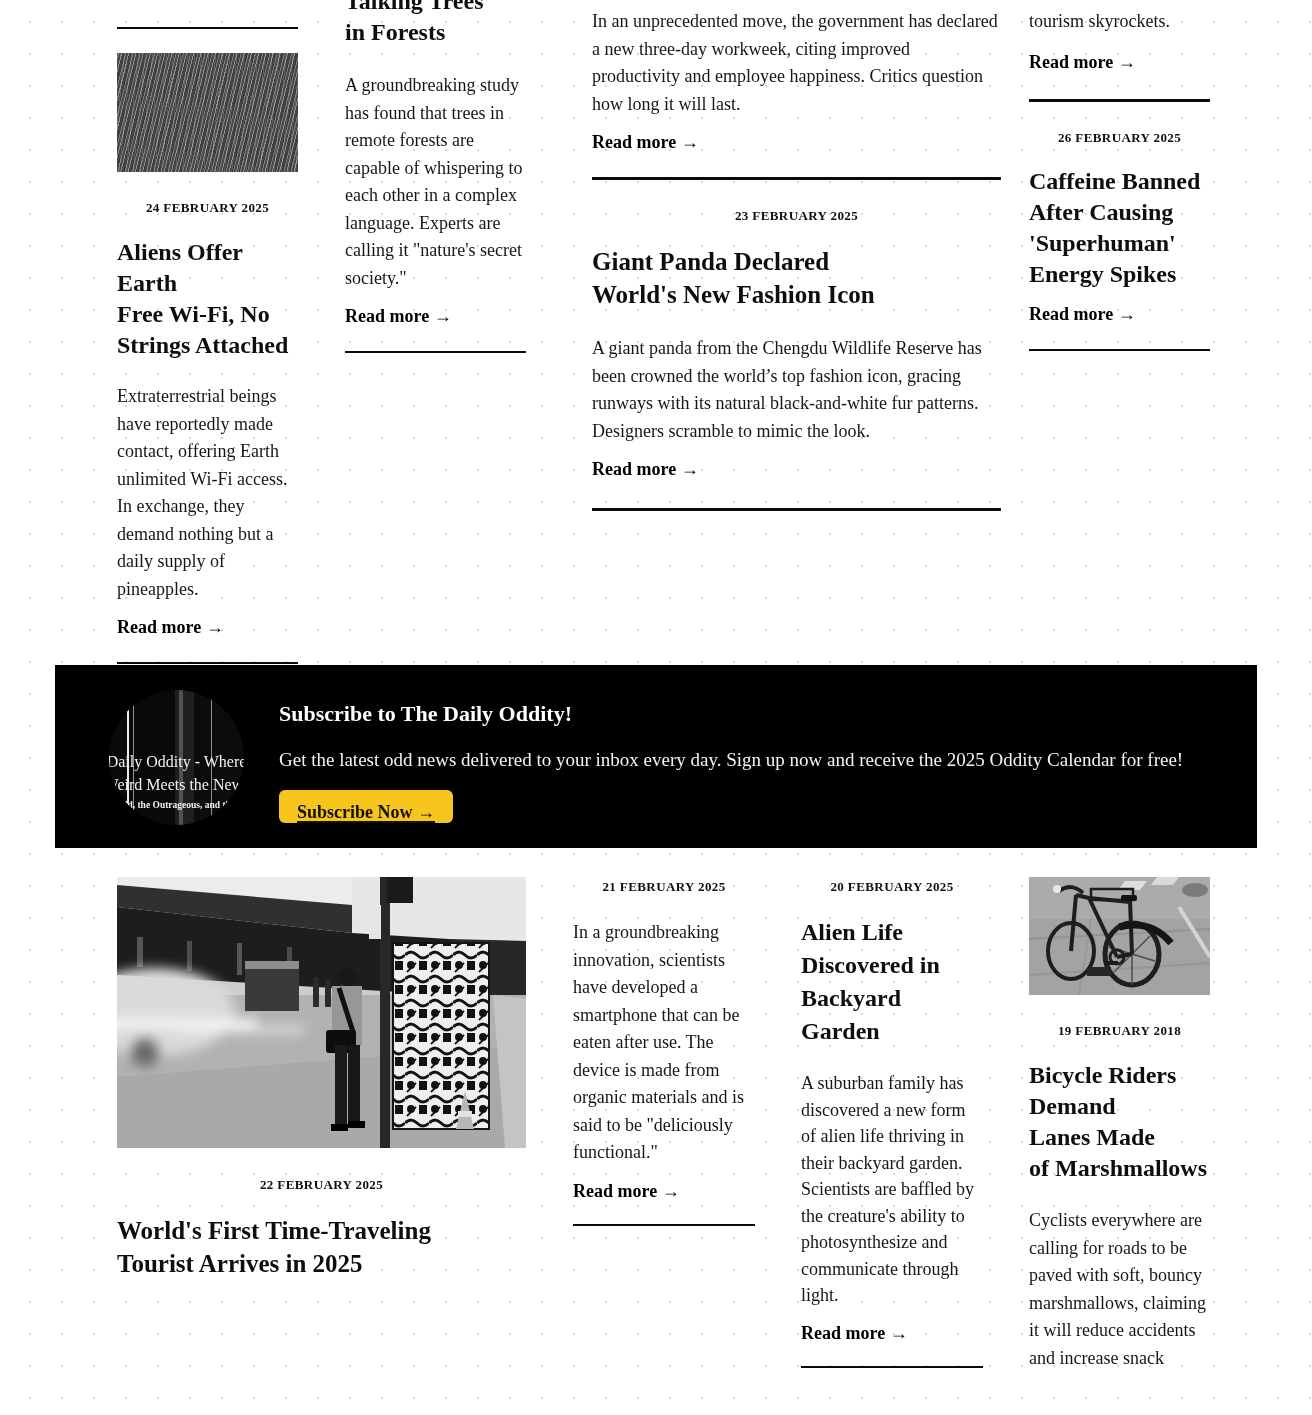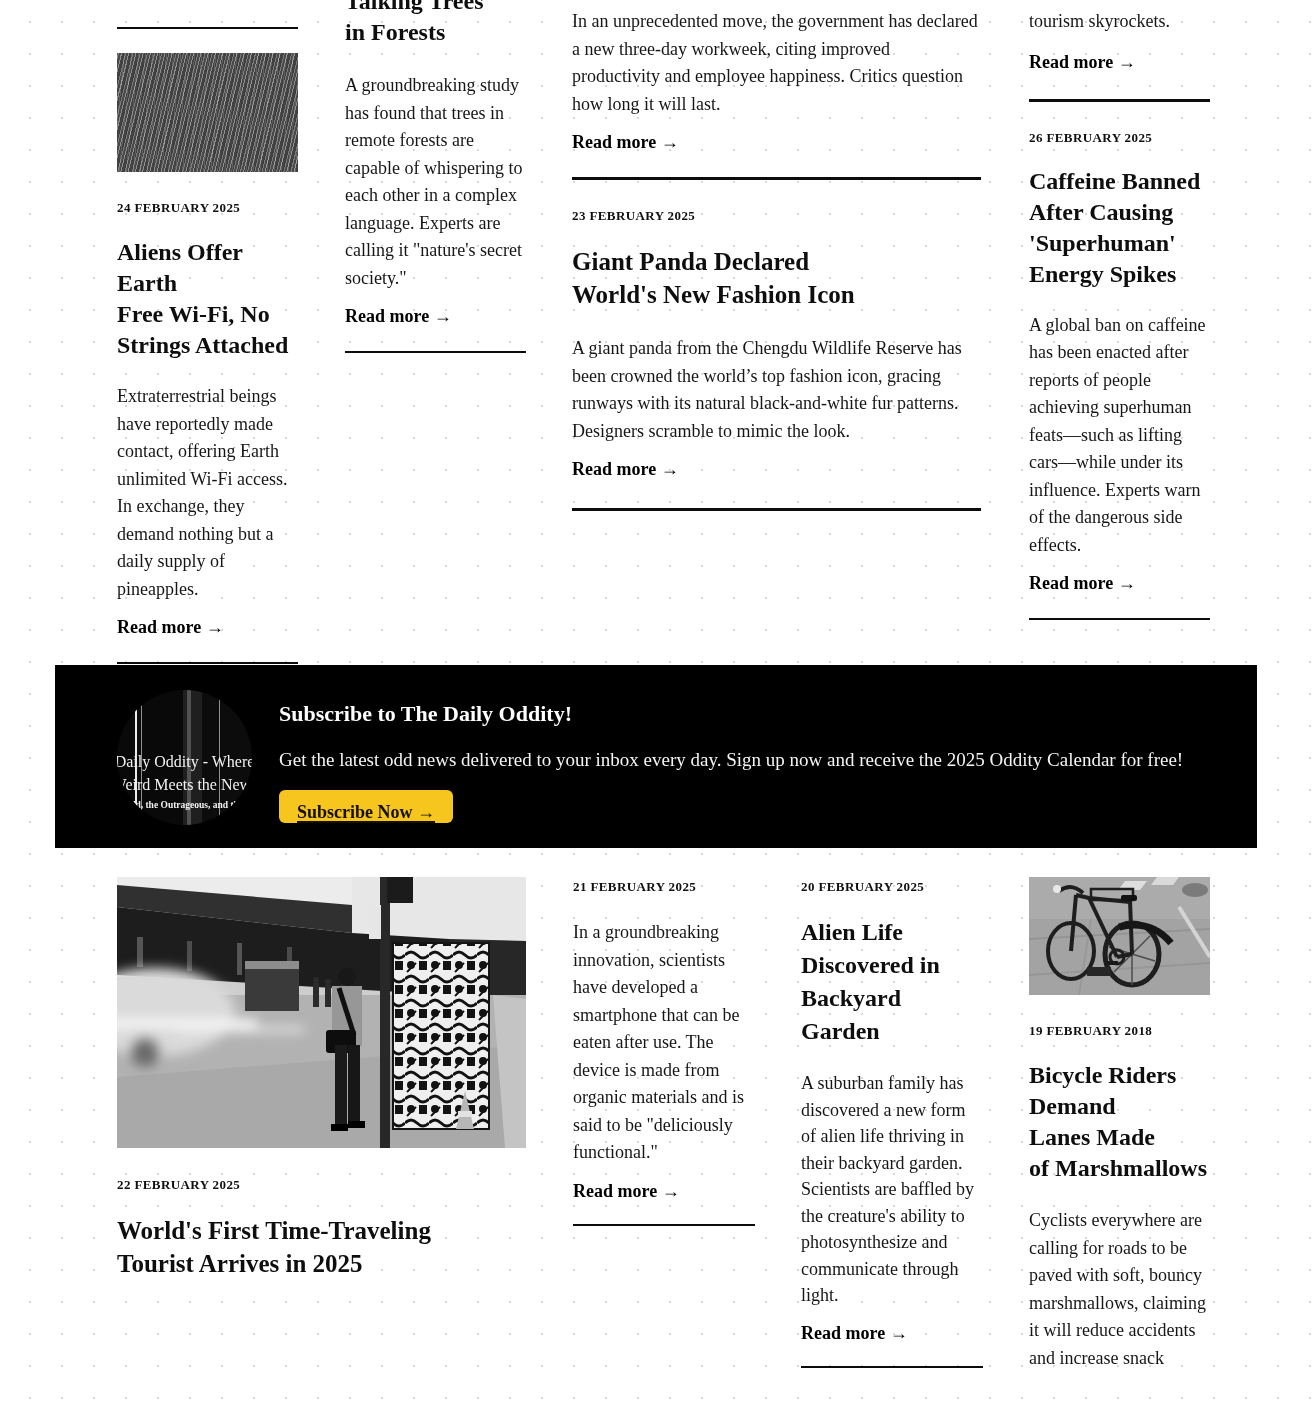--- a/index.html
+++ b/index.html
@@ -8,36 +8,36 @@
     background-color:#ffffff;
     background-image:radial-gradient(circle,#d8d8d8 1.4px,transparent 1.5px);
     background-size:32px 32px;background-position:14px 6px;
     font-family:"Liberation Serif","DejaVu Serif",serif;color:#141414;
   }
   .page{position:absolute;inset:0;overflow:hidden;}
   .article{position:absolute;}
   .rule{border:none;border-top:2px solid #0c0c0c;margin:24px 0 0;}
   .rule.top{margin:0;}
   .rule.thick{border-top-width:3px;}
-  .date{font-size:13px;font-weight:700;letter-spacing:.4px;margin-top:28px;color:#101010;}
+  .date{font-size:13px;font-weight:700;letter-spacing:.4px;margin-top:28px;color:#101010;text-align:center;}
   .title{font-size:24px;line-height:31px;font-weight:700;margin-top:21px;white-space:pre-line;color:#0e0e0e;}
   .title.wide{font-size:25px;line-height:33px;}
   .body{font-size:18px;line-height:27.5px;margin-top:22px;color:#161616;}
   .readmore{display:inline-block;margin-top:14px;font-size:18px;font-weight:700;color:#000;
     text-decoration-thickness:2px;text-underline-offset:4px;cursor:pointer;}
   .imgbox{width:100%;overflow:hidden;}
   .grass{
     height:119px;margin-top:24px;background-color:#4a4a4a;
     background-image:
       repeating-linear-gradient(96deg,rgba(255,255,255,.16) 0 1px,transparent 1px 7px),
       repeating-linear-gradient(104deg,#3e3e3e 0 1px,#7b7b7b 1px 2px,#494949 2px 4px,#8f8f8f 4px 5px,#424242 5px 7px);
   }
   
   .banner{position:absolute;left:55px;top:665px;width:1202px;height:183px;background:#000;}
-  .logo{position:absolute;left:62px;top:25px;width:135px;height:135px;border-radius:50%;overflow:hidden;
+  .logo{position:absolute;left:54px;top:25px;width:135px;height:135px;border-radius:50%;overflow:hidden;
     background-color:#0d0d0d;
     background-image:
       linear-gradient(90deg,transparent 0 13%,rgba(255,255,255,.92) 13% 14.5%,transparent 14.5% 17.5%,rgba(255,255,255,.55) 17.5% 18.5%,transparent 18.5% 52%,rgba(200,200,200,.30) 52% 55%,transparent 55% 75.5%,rgba(255,255,255,.55) 75.5% 76.5%,transparent 76.5%),
       linear-gradient(90deg,#090909 0 49%,#1f1f1f 49% 63%,#0c0c0c 63% 100%);
   }
   .logo span{position:absolute;left:50%;transform:translateX(-50%);white-space:nowrap;color:#f2f2f2;}
   .logo .l1{top:63px;font-size:16px;}
   .logo .l2{top:86px;font-size:16px;}
   .logo .l3{top:110px;font-size:9.5px;font-weight:700;}
   .banner-title{position:absolute;left:224px;top:36px;font-size:22px;font-weight:700;color:#fff;}
@@ -65,42 +65,41 @@
   </div>
 
   <div class="article" style="left:345px;top:-14px;width:181px;">
     <h2 class="title" style="margin-top:0;margin-bottom:0">Talking Trees
 in Forests</h2>
     <p class="body" style="margin-top:24px;margin-bottom:0">A groundbreaking study has found that trees in remote forests are capable of whispering to each other in a complex language. Experts are calling it "nature's secret society."</p>
     <a class="readmore">Read more →</a>
     <hr class="rule">
   </div>
 
-  <div class="article" style="left:572px;top:8px;width:409px;">
+  <div class="article" style="left:592px;top:8px;width:409px;">
     <p class="body" style="margin-top:0;margin-bottom:0">In an unprecedented move, the government has declared a new three-day workweek, citing improved productivity and employee happiness. Critics question how long it will last.</p>
     <a class="readmore">Read more →</a>
     <hr class="rule thick">
     <div class="date">23 FEBRUARY 2025</div>
     <h2 class="title wide" style="margin-bottom:0">Giant Panda Declared
 World's New Fashion Icon</h2>
     <p class="body" style="margin-top:24px;margin-bottom:0">A giant panda from the Chengdu Wildlife Reserve has been crowned the world’s top fashion icon, gracing runways with its natural black-and-white fur patterns. Designers scramble to mimic the look.</p>
     <a class="readmore">Read more →</a>
     <hr class="rule thick" style="margin-top:28px">
   </div>
 
   <div class="article" style="left:1029px;top:8px;width:181px;">
     <p class="body" style="margin-top:0;margin-bottom:0">tourism skyrockets.</p>
     <a class="readmore" style="margin-top:16px">Read more →</a>
     <hr class="rule thick" style="margin-top:26px">
     <div class="date">26 FEBRUARY 2025</div>
     <h2 class="title" style="margin-top:20px;margin-bottom:0">Caffeine Banned
 After Causing
 'Superhuman'
 Energy Spikes</h2>
-    <p class="body" style="margin-bottom:0">A global ban on caffeine has been enacted after reports of people achieving superhuman feats—such as lifting cars—while under its influence. Experts warn of the dangerous side effects.</p>
     <a class="readmore">Read more →</a>
     <hr class="rule">
   </div>
 
   <div class="banner">
     <div class="logo">
       <span class="l1">Daily Oddity - Where</span>
       <span class="l2">Weird Meets the News</span>
       <span class="l3">the Odd, the Outrageous, and the Occ</span>
     </div>

